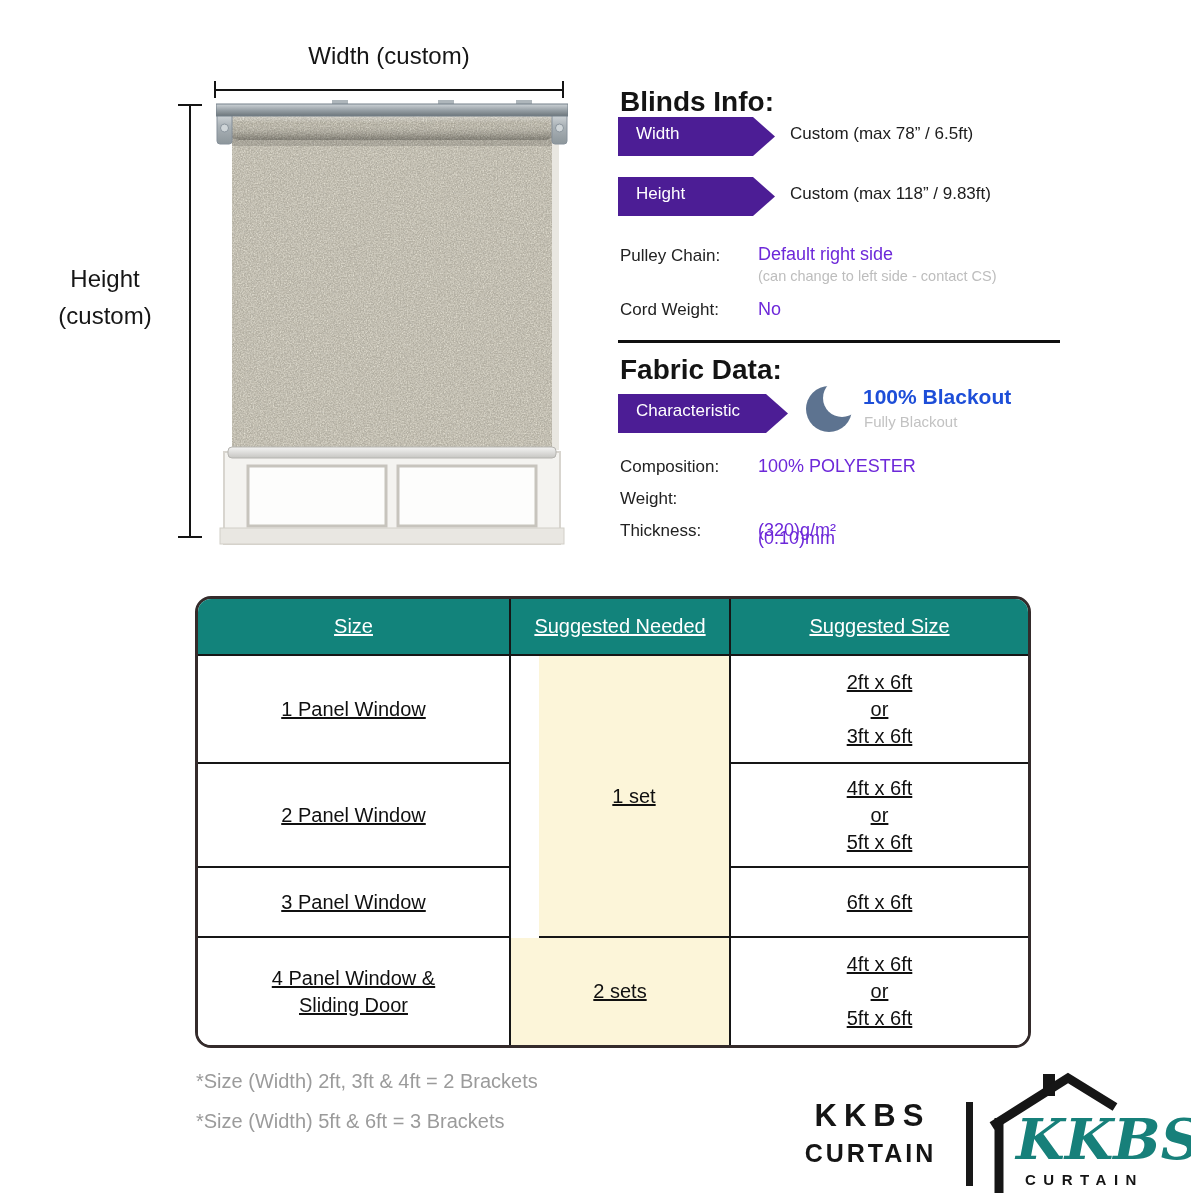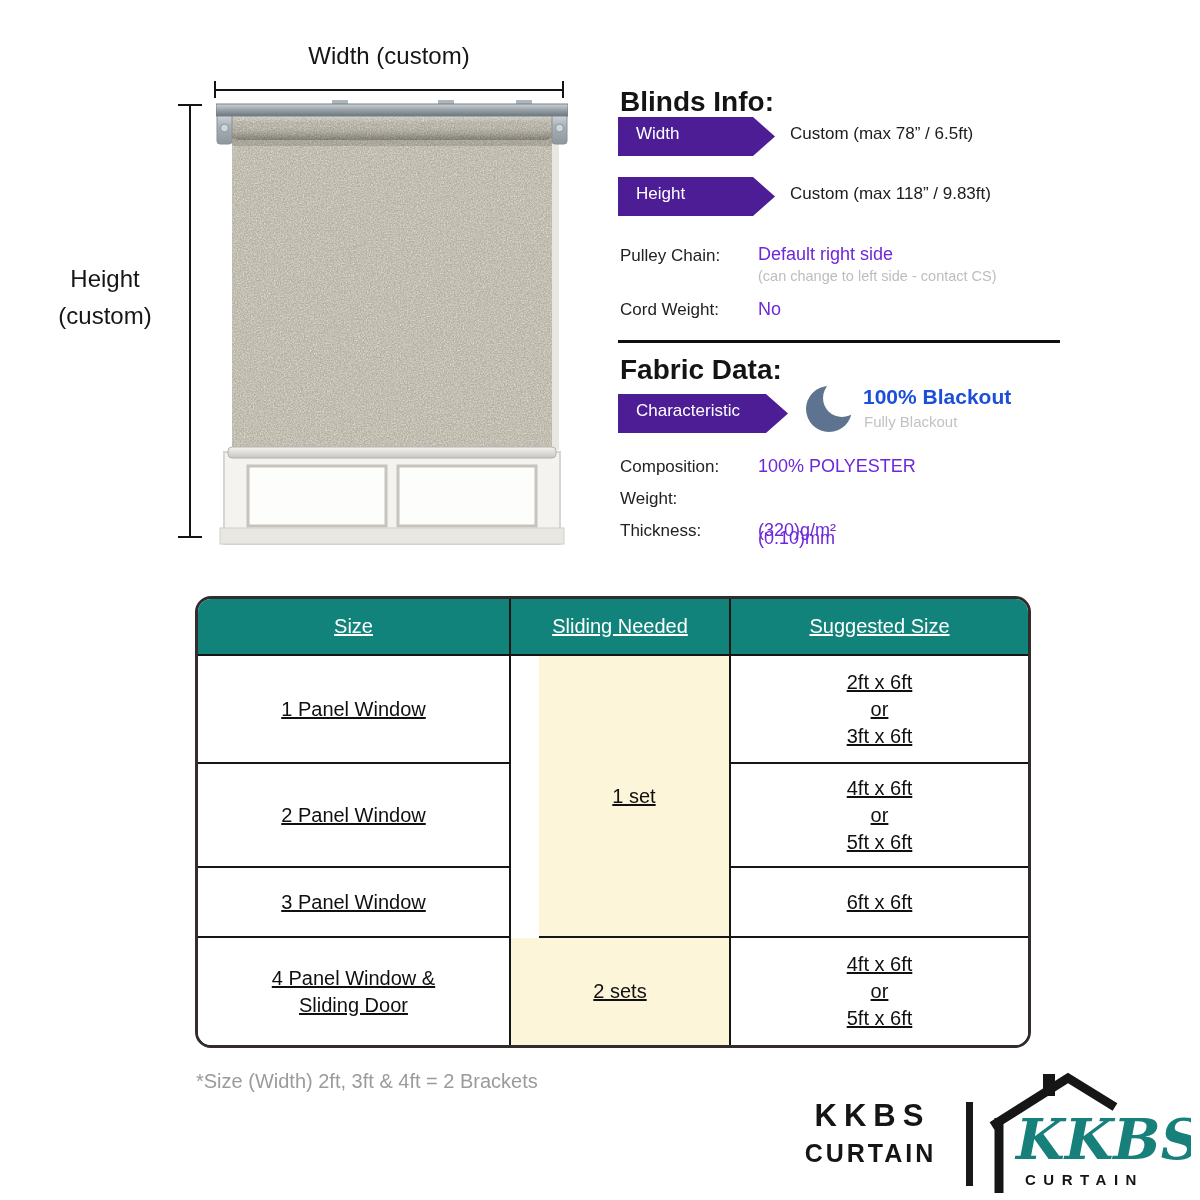--- a/index.html
+++ b/index.html
@@ -184,21 +184,21 @@
     <div class="abs kv-label" style="left:2px;top:371px;">Composition:</div>
     <div class="abs kv-val" style="left:140px;top:370px;">100% POLYESTER</div>
     <div class="abs kv-label" style="left:2px;top:403px;">Weight:</div>
     <div class="abs kv-val" style="left:140px;top:402px;margin-top:32px;">(320)g/m²</div>
     <div class="abs kv-label" style="left:2px;top:435px;">Thickness:</div>
     <div class="abs kv-val" style="left:140px;top:414px;margin-top:28px;">(0.10)mm</div>
   </div>
 
   <div class="size-table">
     <div class="cell hdr">Size</div>
-    <div class="cell hdr">Sliding Needed</div>
+    <div class="cell hdr">Suggested Needed</div>
     <div class="cell hdr nr">Suggested Size</div>
 
     <div class="cell size-cell" style="grid-column:1;grid-row:2;">
         <span>1 Panel Window</span>
       </div>
     <div class="cell cream qty-merged">
         <span>1 set</span>
       </div>
     <div class="cell sug nr" style="grid-column:3;grid-row:2;">
       <span>2ft x 6ft</span>
@@ -230,20 +230,21 @@
         <span>2 sets</span>
       </div>
     <div class="cell sug nr nb" style="grid-column:3;grid-row:5;">
       <span>4ft x 6ft</span>
       <span>or</span>
       <span>5ft x 6ft</span>
     </div>
   </div>
 
   <div class="footnote" style="top:1070px;">*Size (Width) 2ft, 3ft &amp; 4ft = 2 Brackets</div>
+  <div class="footnote" style="top:1110px;">*Size (Width) 5ft &amp; 6ft = 3 Brackets</div>
 
   <div class="wordmark">
     <div class="l1">KKBS</div>
     <div class="l2">CURTAIN</div>
   </div>
   <div class="brand-bar"></div>
 
   <svg class="logo-svg" width="205" height="135" viewBox="0 0 205 135">
     <rect x="57" y="12" width="12" height="22" fill="#161616"></rect>
     <path d="M6 64 L82 16 L129 45" fill="none" stroke="#161616" stroke-width="9"></path>

